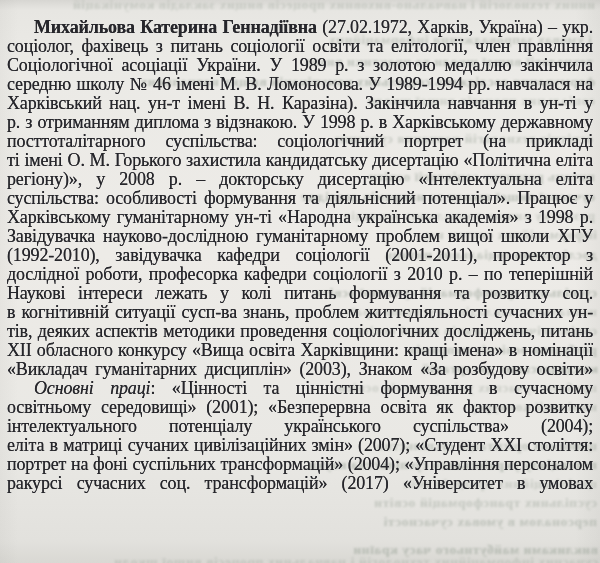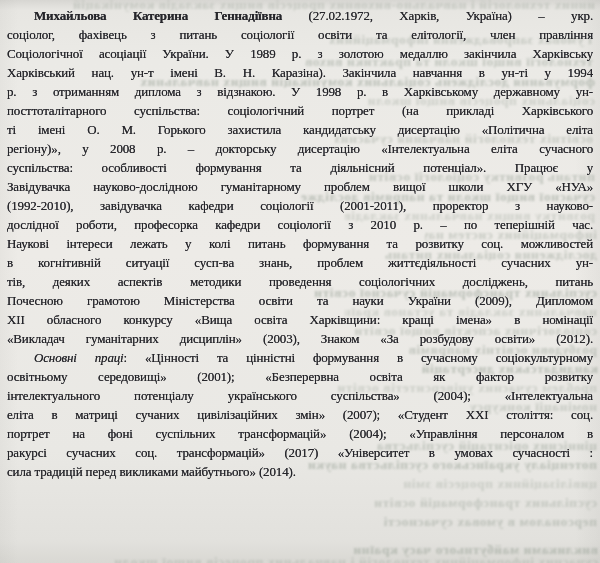--- a/index.html
+++ b/index.html
@@ -20,22 +20,22 @@
   .bleed-layer{position:absolute;inset:0;z-index:1;}
   .bleed-line{
     position:absolute;height:17px;line-height:17px;
     font-size:13.5px;color:#9aa398;opacity:.5;
     filter:blur(1.15px);
     transform:scaleX(-1);            
     white-space:nowrap;overflow:hidden;
     letter-spacing:.6px;font-weight:bold;
   }
   .text-layer{
-    position:absolute;left:7px;top:6px;width:586px;z-index:2;
-    color:#26262b;font-size:13px;letter-spacing:-0.15px;
+    position:absolute;left:7px;top:18px;width:586px;z-index:2;
+    color:#26262b;font-size:18px;letter-spacing:-0.15px;
     text-shadow:0 0 .45px rgba(38,38,43,.85);
     filter:blur(.22px);
   }
   .line{
     height:19px;line-height:19px;overflow:hidden;
     text-align:justify;
   }
   .jl{text-align-last:justify;}
   .indent{padding-left:27px;}
   b{font-weight:bold;}
@@ -72,38 +72,38 @@
       <div class="bleed-line" style="top: 513px; left: 335px; width: 262px; opacity: 0.52;">персоналом в умовах сучасності</div>
       <div class="bleed-line" style="top: 541px; left: 300px; width: 298px; opacity: 0.59;">викликами майбутнього часу країни</div>
       <div class="bleed-line" style="top: 553px; left: 60px; width: 538px; opacity: 0.38;">сучасних інформаційних технологій і навчальних процесів вищої школи</div>
     </div>
 
   <div class="text-layer">
 
     <div class="line jl indent"><b>Михайльова Катерина Геннадіївна</b><span> (27.02.1972, Харків, Україна) – укр.</span></div>
     <div class="line jl">соціолог, фахівець з питань соціології освіти та елітології, член правління</div>
     <div class="line jl">Соціологічної асоціації України. У 1989 р. з золотою медаллю закінчила Харківську</div>
+    <div class="line jl">середню школу № 46 імені М. В. Ломоносова. У 1989-1994 рр. навчалася на</div>
     <div class="line jl">Харківський нац. ун-т імені В. Н. Каразіна). Закінчила навчання в ун-ті у 1994</div>
     <div class="line jl">р. з отриманням диплома з відзнакою. У 1998 р. в Харківському державному ун-</div>
     <div class="line jl">посттоталітарного суспільства: соціологічний портрет (на прикладі Харківського</div>
     <div class="line jl">ті імені О. М. Горького захистила кандидатську дисертацію «Політична еліта</div>
     <div class="line jl">регіону)», у 2008 р. – докторську дисертацію «Інтелектуальна еліта сучасного</div>
     <div class="line jl">суспільства: особливості формування та діяльнісний потенціал». Працює у</div>
+    <div class="line jl">Харківському гуманітарному ун-ті «Народна українська академія» з 1998 р.</div>
     <div class="line jl">Завідувачка науково-дослідною гуманітарному проблем вищої школи ХГУ «НУА»</div>
     <div class="line jl">(1992-2010), завідувачка кафедри соціології (2001-2011), проректор з науково-</div>
     <div class="line jl">дослідної роботи, професорка кафедри соціології з 2010 р. – по теперішній час.</div>
     <div class="line jl">Наукові інтереси лежать у колі питань формування та розвитку соц. можливостей</div>
     <div class="line jl">в когнітивній ситуації сусп-ва знань, проблем життєдіяльності сучасних ун-</div>
     <div class="line jl">тів, деяких аспектів методики проведення соціологічних досліджень, питань</div>
-    <div class="line jl">Почесною грамотою Міністерства освіти та науки України (2009), Дипломом</div>
     <div class="line jl">XII обласного конкурсу «Вища освіта Харківщини: кращі імена» в номінації</div>
     <div class="line jl">«Викладач гуманітарних дисциплін» (2003), Знаком «За розбудову освіти» (2012).</div>
 
     <div class="line jl indent"><i>Основні праці</i><span>: «Цінності та цінністні формування в сучасному соціокультурному</span></div>
     <div class="line jl">освітньому середовищі» (2001); «Безперервна освіта як фактор розвитку</div>
     <div class="line jl">інтелектуального потенціалу українського суспільства» (2004); «Інтелектуальна</div>
     <div class="line jl">еліта в матриці сучаних цивілізаційних змін» (2007); «Студент XXI століття: соц.</div>
     <div class="line jl">портрет на фоні суспільних трансформацій» (2004); «Управління персоналом в</div>
     <div class="line jl">ракурсі сучасних соц. трансформацій» (2017) «Університет в умовах сучасності :</div>
-    <div class="line">сила традицій перед викликами майбутнього» (2014).</div>
 
   </div>
 </div>
 
 </body></html>

